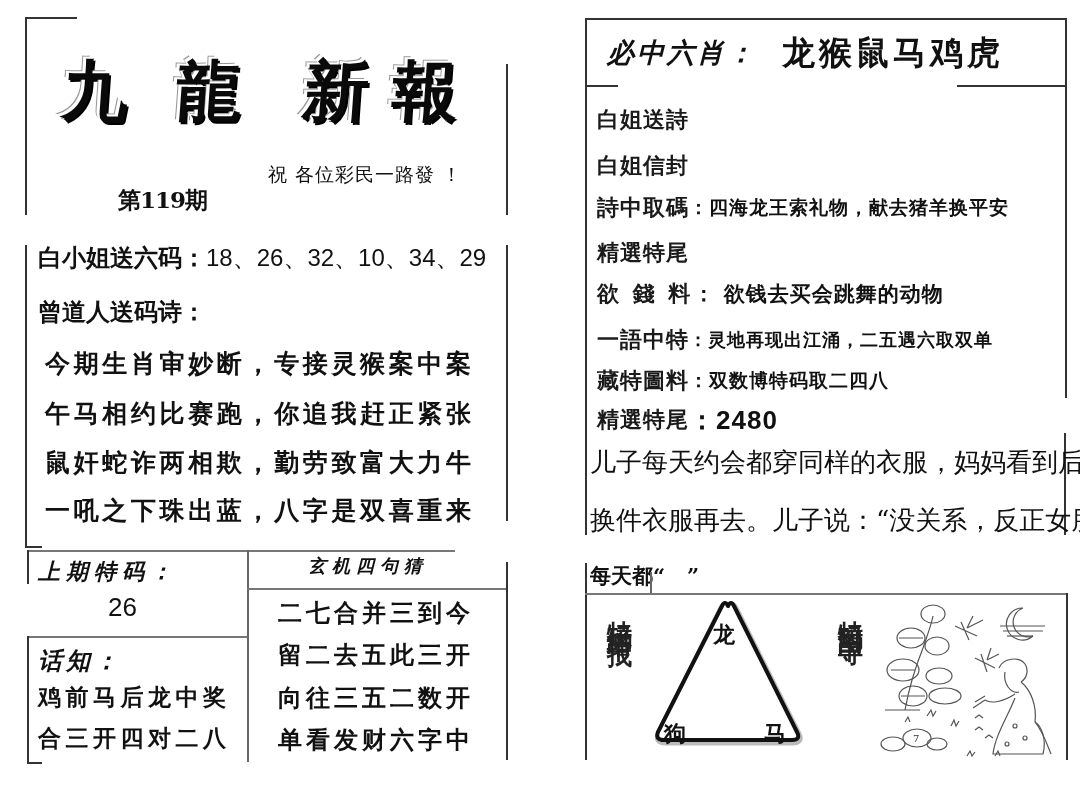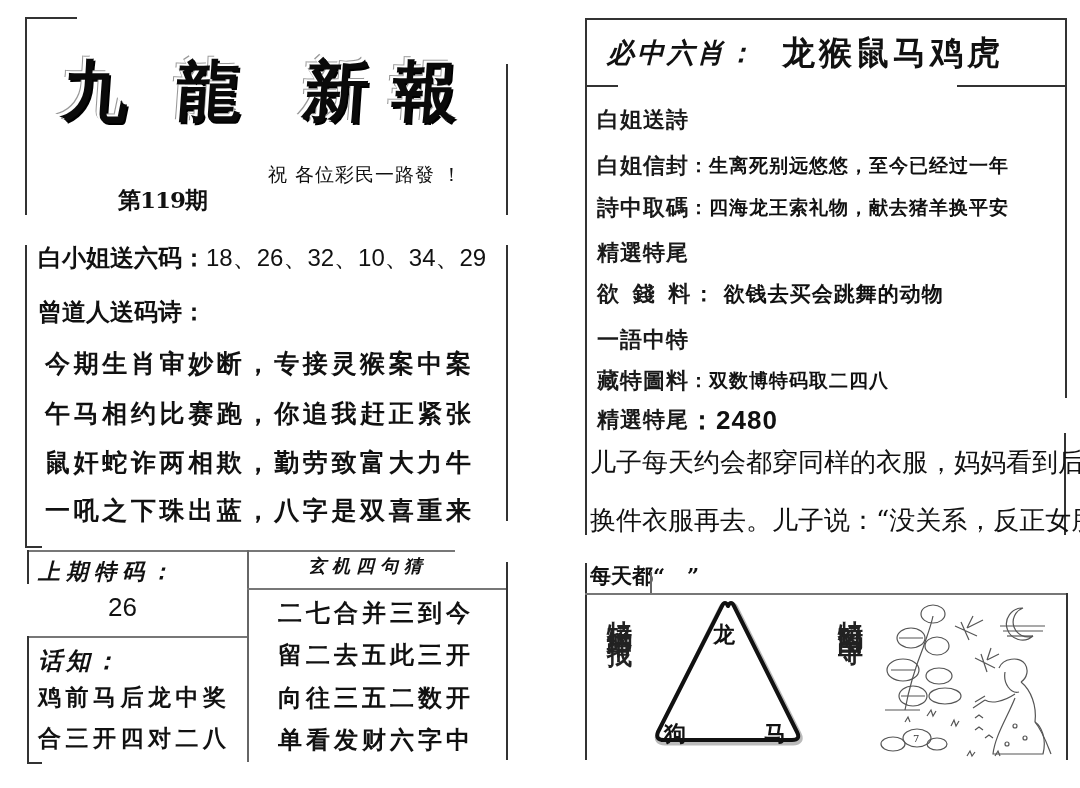--- a/index.html
+++ b/index.html
@@ -88,35 +88,35 @@
 <div class="hl" style="left:957px; top:85px; width:110px;"></div>
 
 <div class="abs cursive" style="left:607px; top:35px; font-size:27px; letter-spacing:3px;">必中六肖：</div>
 <div class="abs" style="left:782px; top:31px; font-size:33px; font-weight:bold; letter-spacing:4px;">龙猴鼠马鸡虎</div>
 
 <div class="r-row" style="top:104px;">
   <span class="r-label">白姐送詩</span>
 </div>
 <div class="r-row" style="top:150px;">
   <span class="r-label">白姐信封</span>
-  <span class="r-value">：生离死别远悠悠，至今已经过一年</span>
 </div>
 <div class="r-row" style="top:192px;">
   <span class="r-label">詩中取碼</span>
   <span class="r-value">：四海龙王索礼物，献去猪羊换平安</span>
 </div>
 <div class="r-row" style="top:237px;">
   <span class="r-label">精選特尾</span>
 </div>
 <div class="r-row" style="top:278px;">
   <span class="r-label" style="letter-spacing:3px;">欲 錢 料</span>
   <span class="r-value" style="font-size:21px;">： 欲钱去买会跳舞的动物</span>
 </div>
 <div class="r-row" style="top:324px;">
   <span class="r-label">一語中特</span>
+  <span class="r-value" style="font-size:18px;">：灵地再现出江涌，二五遇六取双单</span>
 </div>
 <div class="r-row" style="top:365px;">
   <span class="r-label">藏特圖料</span>
   <span class="r-value">：双数博特码取二四八</span>
 </div>
 <div class="r-row" style="top:404px;">
   <span class="r-label">精選特尾</span>
   <span class="r-value r-num">：2480</span>
 </div>
 

